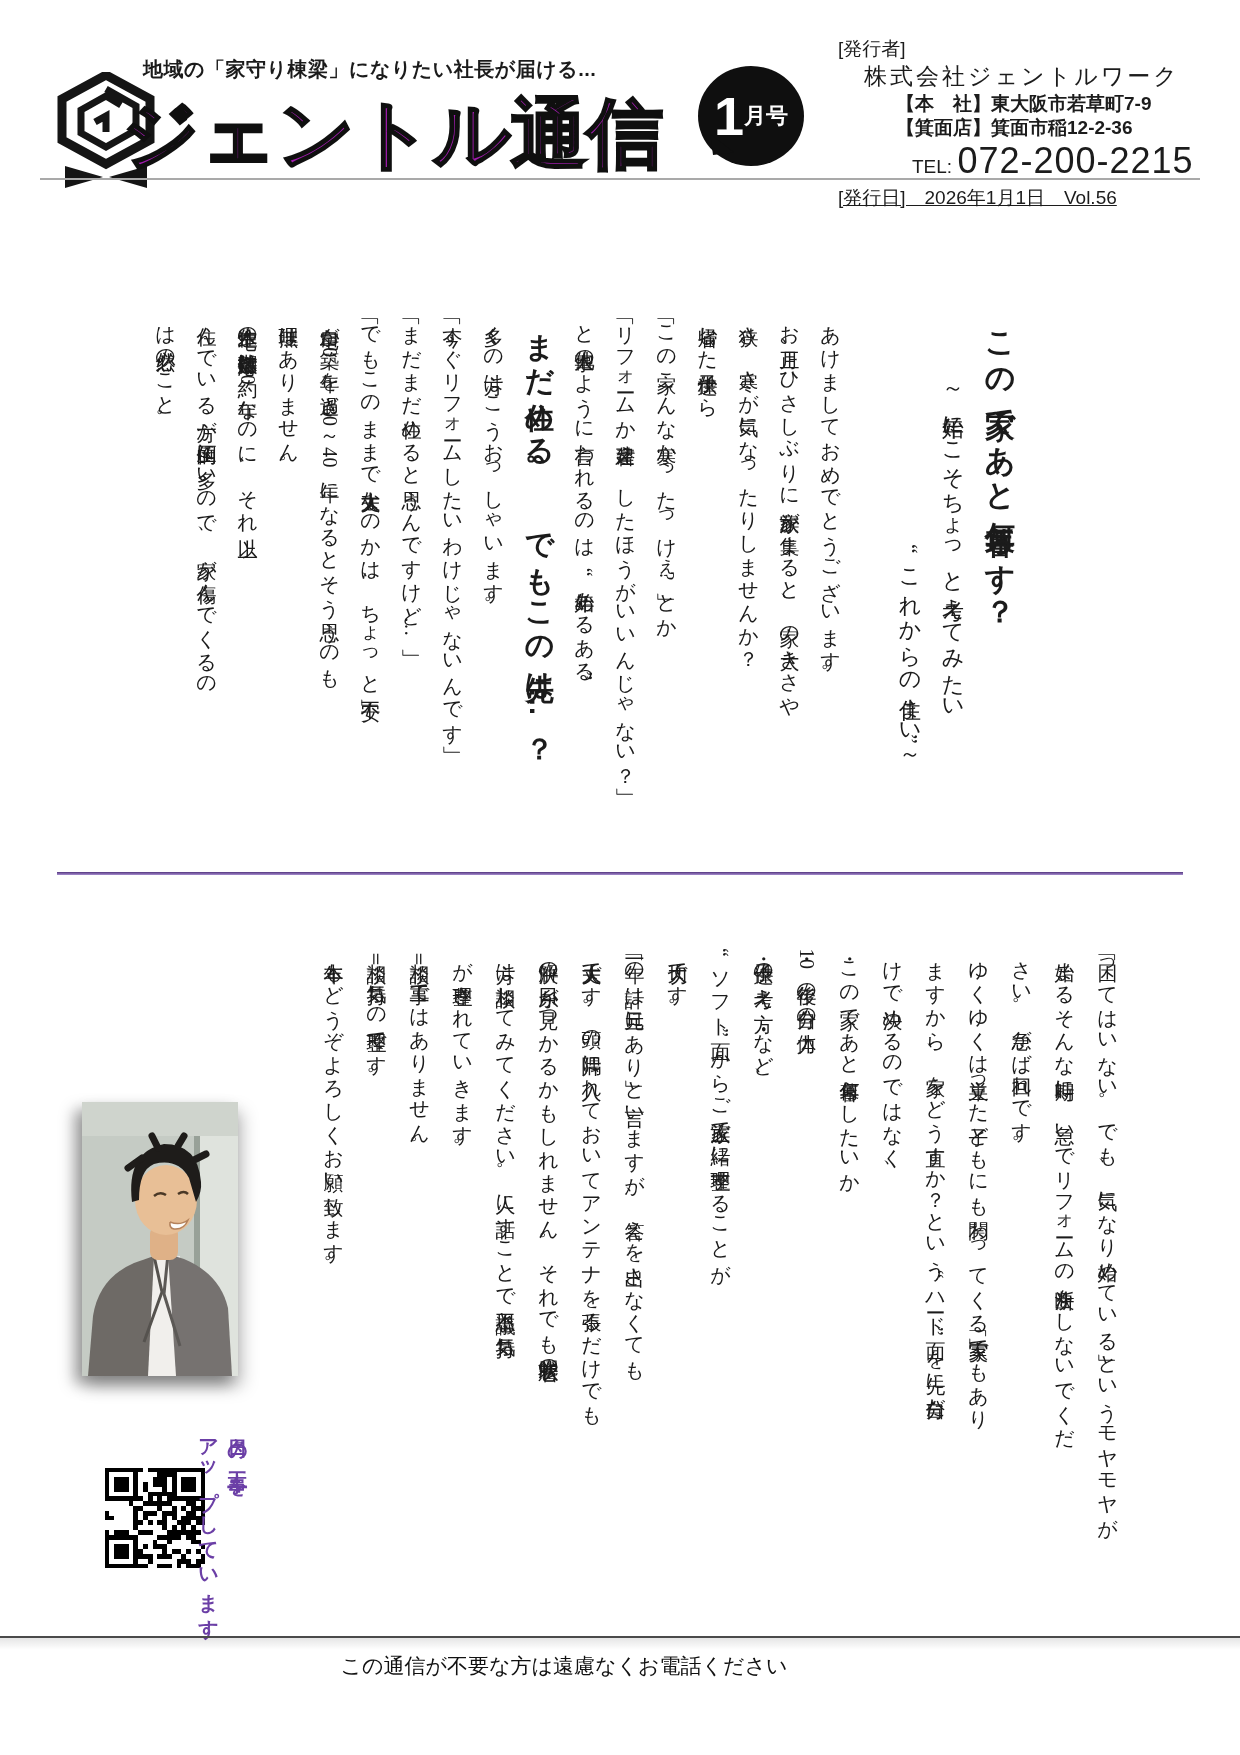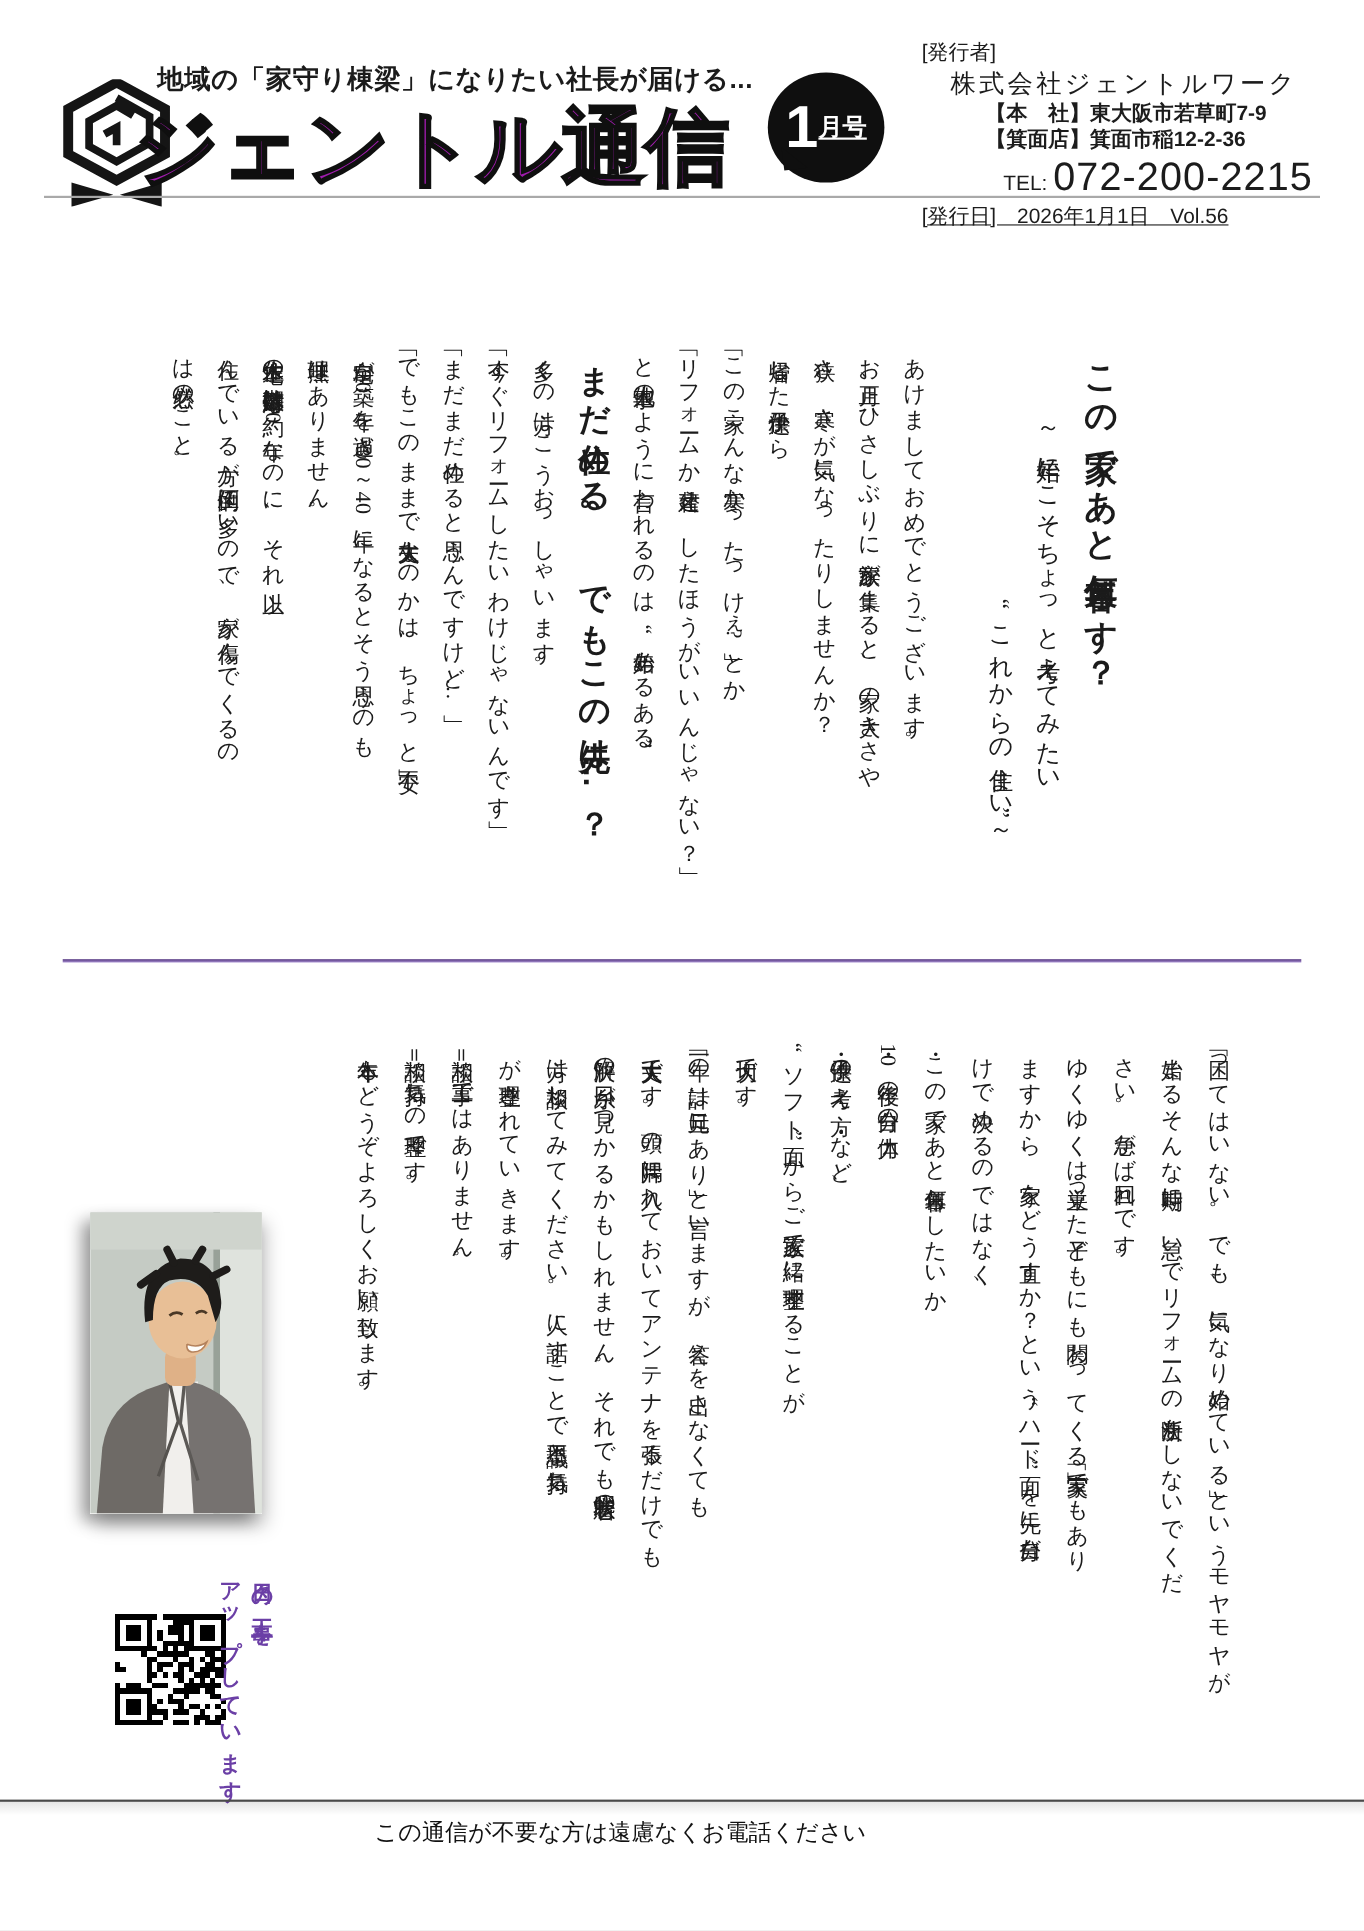--- a/index.html
+++ b/index.html
@@ -1,30 +1,30 @@
 <!DOCTYPE html>
 <html lang="ja"><head>
 <meta charset="utf-8">
 <style>
   html,body{margin:0;padding:0;background:#e8e8e8;}
   .page{position:relative;width:1240px;height:1755px;margin:0 auto;background:#ffffff;
         overflow:hidden;font-family:"Liberation Sans",sans-serif;color:#1c1c1c;}
 
   
   .logo{position:absolute;left:53px;top:72px;width:106px;height:116px;}
-  .tagline{position:absolute;left:143px;top:56px;font-size:24px;font-weight:600;
+  .tagline{position:absolute;left:143px;top:56px;font-size:20px;font-weight:600;
            color:#1b1b1b;letter-spacing:.5px;}
   .paper-title{position:absolute;left:122px;top:84px;font-size:76px;font-weight:900;
            color:#a21caf;letter-spacing:0px;-webkit-text-stroke:2.5px #0f0f0f;white-space:nowrap;}
   .bubble{position:absolute;left:698px;top:66px;width:106px;height:100px;background:#0f0f0f;
           border-radius:50%;display:flex;align-items:center;justify-content:center;color:#fff;}
   .bubble::after{content:'';position:absolute;left:0px;bottom:-4px;width:0;height:0;
           border:15px solid transparent;border-top-color:#0f0f0f;transform:rotate(38deg);}
   .bubble .num{font-size:54px;font-weight:700;line-height:1;}
-  .bubble .suffix{font-size:22px;font-weight:700;text-decoration:underline;}
+  .bubble .suffix{font-size:22px;font-weight:700;}
   .pubblock{position:absolute;left:838px;top:38px;width:412px;line-height:1.18;}
   .pub-label{font-size:19px;}
   .pub-company{font-size:23px;letter-spacing:3px;padding-left:26px;margin-top:3px;}
   .pub-addr{font-size:19px;padding-left:58px;margin-top:2px;font-weight:bold;}
   .pub-tel{font-size:19px;padding-left:74px;margin-top:1px;}
   .pub-tel .tel-num{font-size:36px;letter-spacing:1px;}
   .pub-date{font-size:19px;margin-top:4px;text-decoration:underline;}
   .header-rule{position:absolute;left:40px;top:178px;width:1160px;height:2px;background:#a9a9a9;}
 
   

